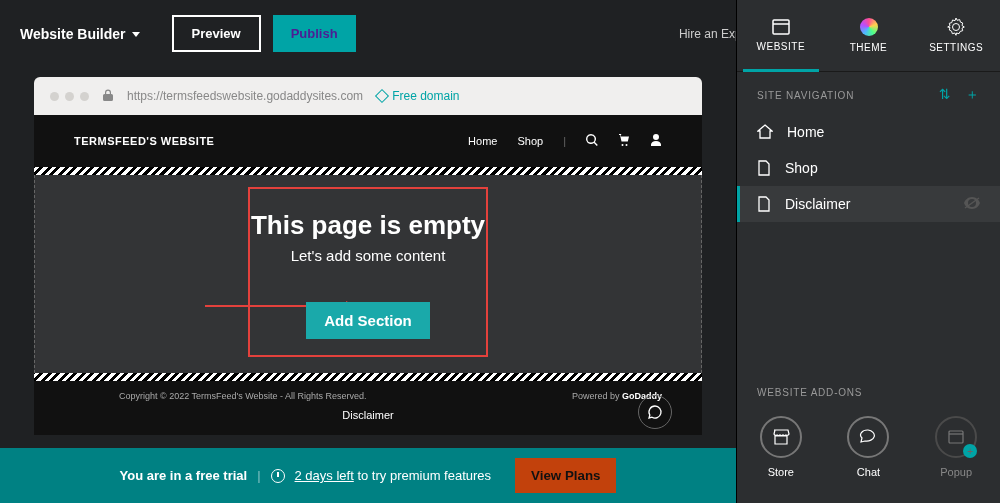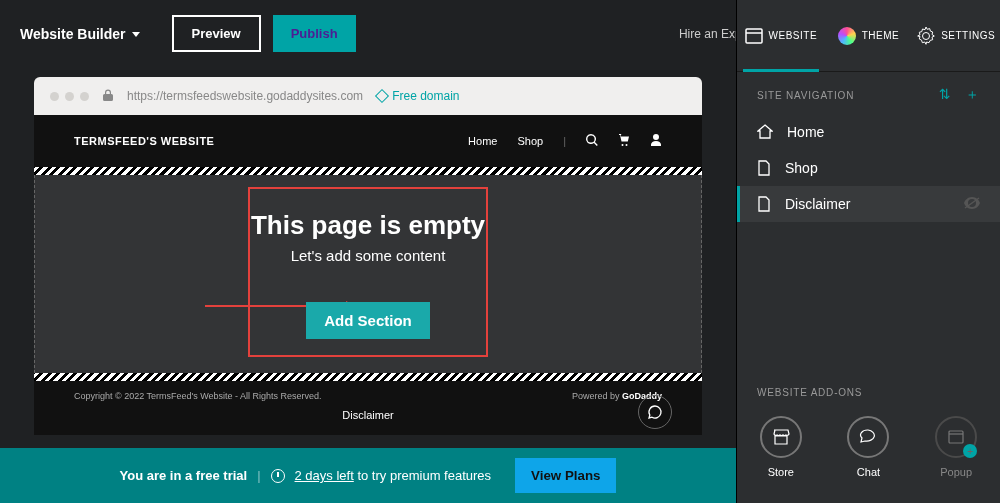--- a/index.html
+++ b/index.html
@@ -13,21 +13,21 @@
   .btn-teal { background: #00a4a6; border: none; color: #4c1d95; padding: 11px 18px; font-size: 13px; font-weight: 600; cursor: pointer; }
   .header-links { display: flex; align-items: center; margin-left: auto; gap: 10px; font-size: 12px; }
   .link { color: #ccc; cursor: pointer; }
   .divider { color: #555; }
   .next-steps { border: 1px solid #555; padding: 9px 14px; display: flex; align-items: center; gap: 8px; font-size: 13px; font-weight: 600; cursor: pointer; margin-left: 10px; }
   .menu-lines { display: inline-flex; flex-direction: column; gap: 2px; }
   .menu-lines span { width: 12px; height: 1.5px; background: #fff; }
 
   .right-panel { position: absolute; right: 0; top: 0; width: 264px; height: 503px; background: #2c2e30; border-left: 1px solid #000; }
   .panel-tabs { display: flex; height: 72px; border-bottom: 1px solid #1a1a1a; }
-  .panel-tab { flex: 1; display: flex; flex-direction: row; align-items: center; justify-content: center; gap: 6px; font-size: 10px; letter-spacing: 0.5px; cursor: pointer; position: relative; }
+  .panel-tab { flex: 1; display: flex; flex-direction: column; align-items: center; justify-content: center; gap: 6px; font-size: 10px; letter-spacing: 0.5px; cursor: pointer; position: relative; }
   .panel-tab.active::after { content: ''; position: absolute; bottom: -1px; left: 6px; right: 6px; height: 3px; background: #00a4a6; }
   .theme-circle { width: 18px; height: 18px; border-radius: 50%; background: conic-gradient(#ff4d94, #ffd24d, #4dff88, #4db8ff, #b84dff, #ff4d94); }
 
   .nav-head { display: flex; align-items: center; justify-content: space-between; padding: 14px 20px 10px; font-size: 10px; color: #999; letter-spacing: 0.8px; }
   .nav-head-icons { display: flex; gap: 14px; }
   .reorder-icon, .plus-icon { color: #00a4a6; cursor: pointer; font-size: 14px; }
 
   .nav-items {}
   .nav-item { display: flex; align-items: center; gap: 14px; padding: 10px 20px; font-size: 14px; cursor: pointer; position: relative; }
   .nav-item.selected { background: #383a3c; }
@@ -59,29 +59,29 @@
 
   .canvas { background: #333436; border: 1px dashed #666; border-top: none; border-bottom: none; height: 198px; display: flex; flex-direction: column; align-items: center; justify-content: center; position: relative; }
   .highlight { border: 2px solid #e4413c; position: absolute; width: 240px; height: 170px; top: 12px; }
   .empty-title { font-size: 26px; font-weight: 700; }
   .empty-sub { font-size: 15px; margin-top: 6px; }
   .add-section { margin-top: 38px; background: #1aa9aa; color: #fff; border: none; padding: 10px 18px; font-size: 15px; font-weight: 600; cursor: pointer; z-index: 2; }
   .arrow { position: absolute; left: 170px; top: 130px; width: 150px; height: 2px; background: #e4413c; }
   .arrow::after { content: ''; position: absolute; right: -1px; top: -4px; border-left: 10px solid #e4413c; border-top: 5px solid transparent; border-bottom: 5px solid transparent; }
 
   .footer { background: #111; height: 54px; position: relative; padding: 10px 40px; font-size: 9px; color: #aaa; }
-  .footer-top { display: flex; justify-content: space-between; }
+  .footer-top { display: flex; justify-content: space-between; margin-left: 45px; }
   .footer-link { text-align: center; margin-top: 8px; font-size: 11px; color: #fff; }
   .chat-bubble { position: absolute; right: 30px; bottom: 6px; width: 34px; height: 34px; border-radius: 50%; border: 1px solid #666; display: flex; align-items: center; justify-content: center; cursor: pointer; }
 
   .trial-bar { position: absolute; left: 0; bottom: 0; width: 736px; height: 55px; background: #008183; display: flex; align-items: center; justify-content: center; gap: 10px; font-size: 13px; }
   .trial-bar strong { font-weight: 700; }
   .trial-bar .tdivider { color: rgba(255,255,255,0.5); }
   .trial-bar u { text-decoration: underline; cursor: pointer; }
-  .view-plans { background: #0ea5e9; color: #111; border: none; padding: 10px 16px; font-weight: 600; cursor: pointer; margin-left: 14px; }
+  .view-plans { background: #c2410c; color: #111; border: none; padding: 10px 16px; font-weight: 600; cursor: pointer; margin-left: 14px; }
   .clock { width: 14px; height: 14px; border: 1.5px solid #fff; border-radius: 50%; position: relative; }
   .clock::after { content:''; position:absolute; left:48%; top:20%; width:1.5px; height:5px; background:#fff; }
 
   svg { fill: currentColor; }
 </style>
 </head>
 <body>
 
 <div class="header">
   <div class="brand">

